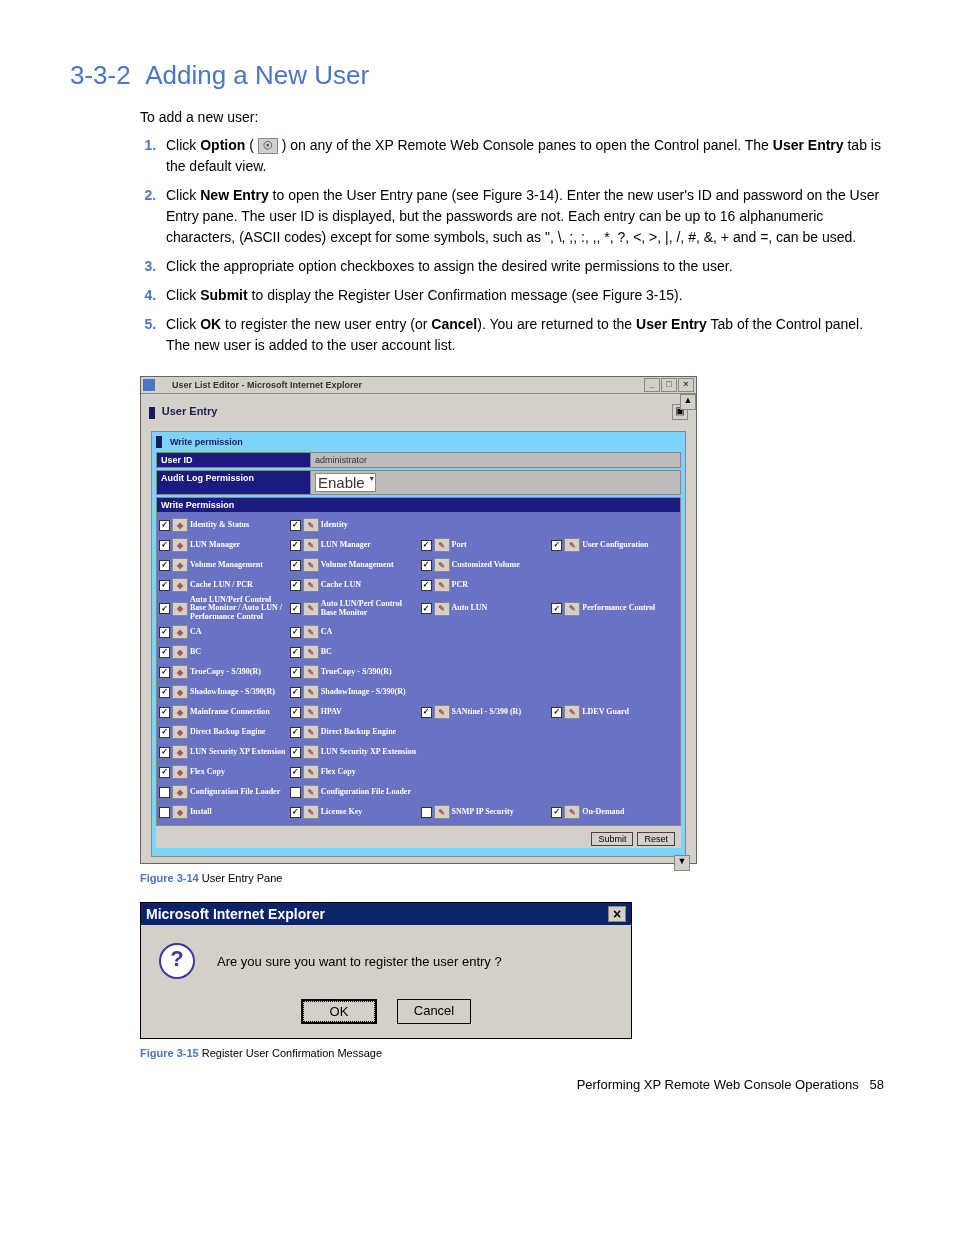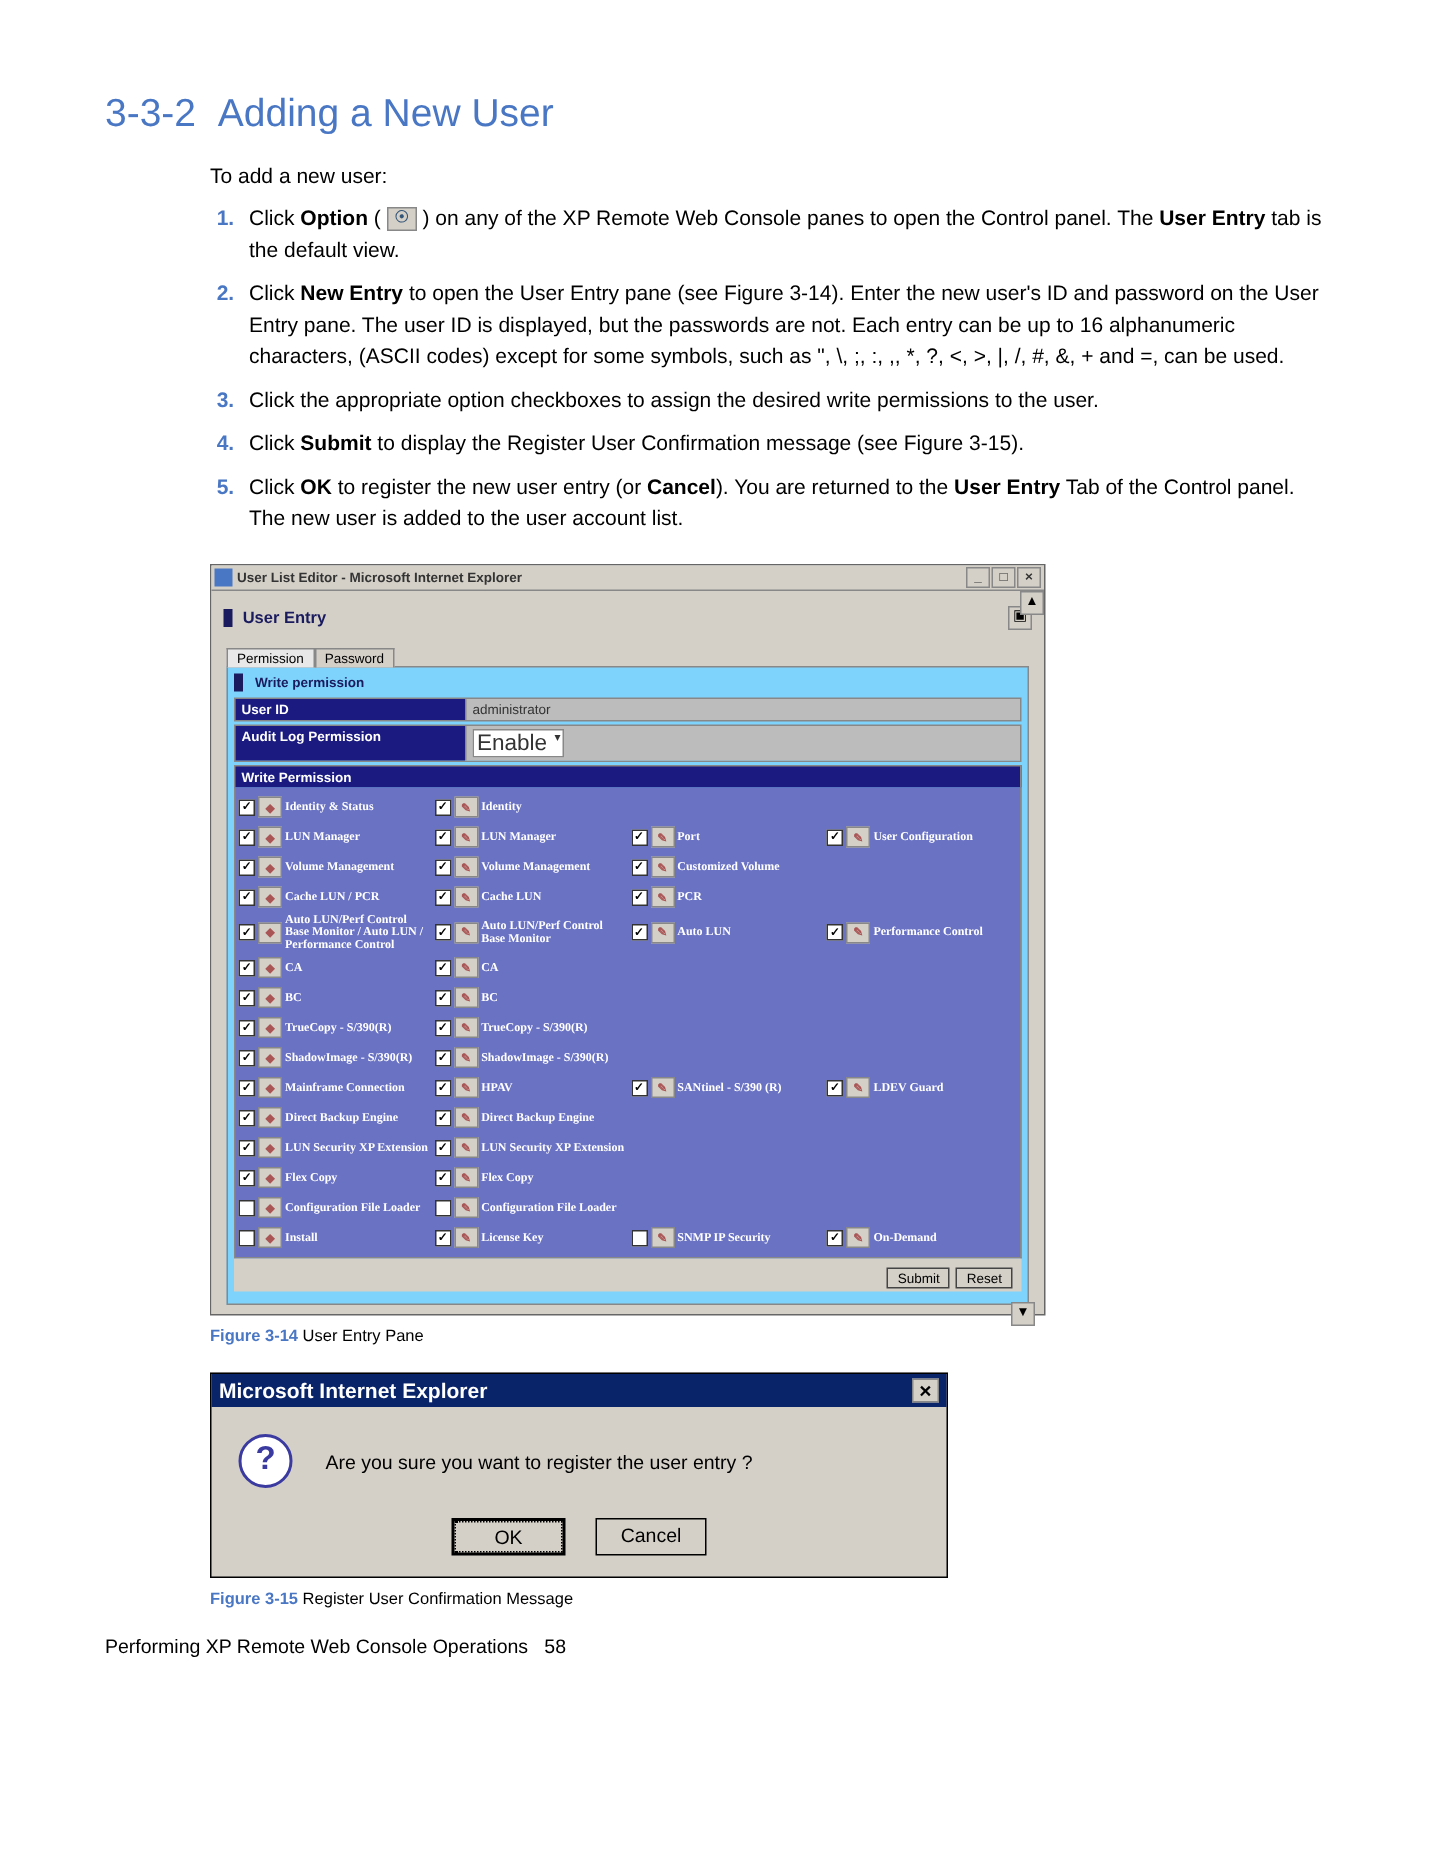--- a/index.html
+++ b/index.html
@@ -51,20 +51,21 @@
   .fig-caption {
     font-size: 11px;
     margin: 8px 0 18px 70px;
   }
   .fig-caption .num {
     color: #4a77c4;
     font-weight: bold;
   }
   .footer {
     font-size: 13px;
+    text-align: right;
     margin-top: 13px;
   }
 
   
   .panel-window {
     width: 555px;
     margin-left: 70px;
     border: 1px solid #666;
     font-family: Tahoma, Arial, sans-serif;
     font-size: 10px;
@@ -74,21 +75,21 @@
     border-bottom: 1px solid #888;
     display: flex;
     justify-content: space-between;
     align-items: center;
     padding: 0 2px;
     height: 16px;
     font-size: 9px;
     font-weight: bold;
     color: #333;
   }
-  .tb-left { display: flex; align-items: center; gap: 3px; }
+  .tb-left { display: flex; align-items: center; gap: 17px; }
   .tb-icon {
     display:inline-block; width:12px; height:12px; background:#4a77c4;
   }
   .win-ctrls { display:flex; gap:1px; }
   .win-btn {
     width:14px; height:12px; background:#d4d0c8; border:1px solid #888;
     font-size:9px; text-align:center; line-height:10px;
   }
   .panel-body {
     background: #d4d0c8;
@@ -293,24 +294,20 @@
     <div class="panel-body">
       <div class="scroll-up">▲</div>
       <div class="pane-title-row">
         <div>
           <span class="pane-flag"></span>
           <span class="pane-title">User Entry</span>
         </div>
         <div class="maximize-btn">▣</div>
       </div>
 
-      <div class="tab-row">
-        <div class="tab active">Permission</div>
-        <div class="tab">Password</div>
-      </div>
       <div class="tab-panel">
         <div class="sub-label">
           <span class="pane-flag"></span>
             <span>Write permission</span>
         </div>
 
         <div class="field-bar">
           <div class="lbl blue-header">User ID</div>
           <div class="val">administrator</div>
         </div>

